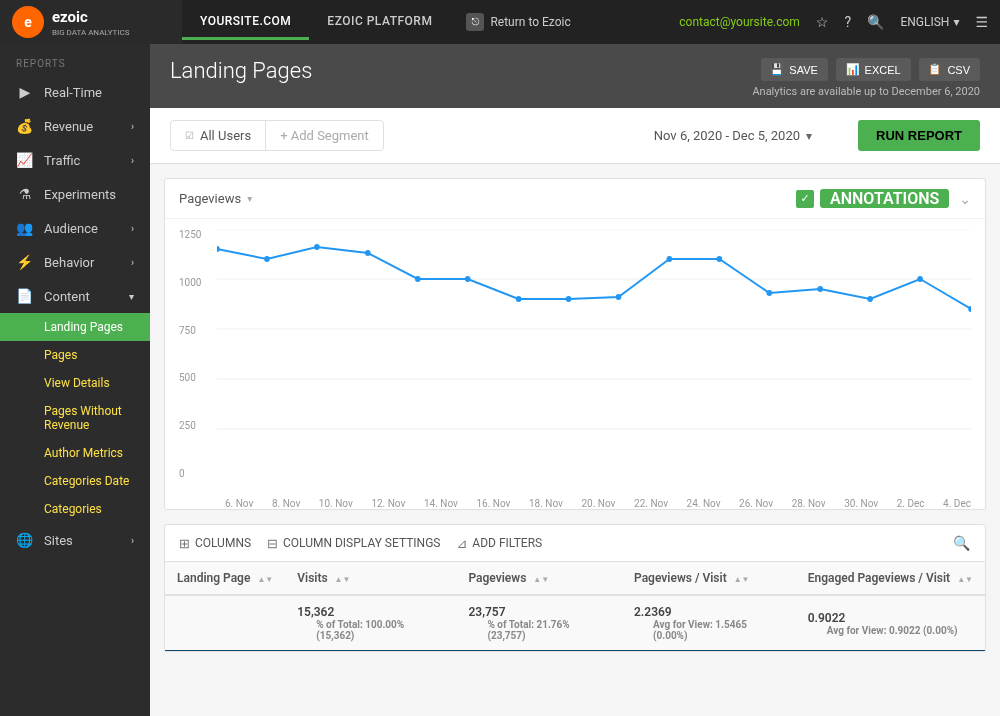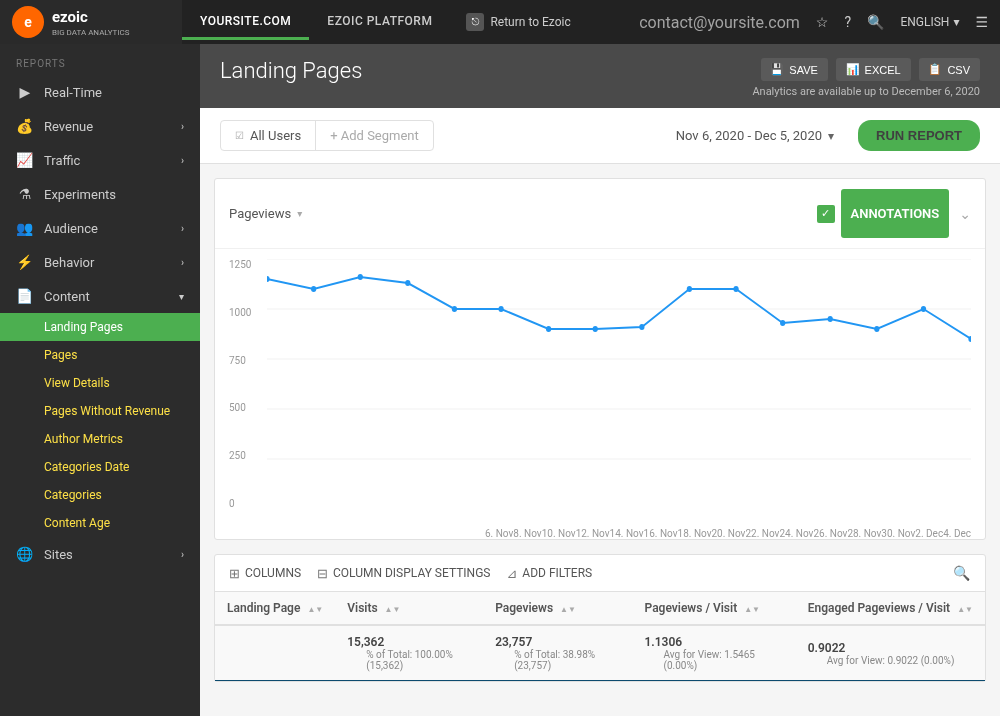--- a/index.html
+++ b/index.html
@@ -9,29 +9,29 @@
     .top-nav { background: #222; display: flex; align-items: center; height: 44px; flex-shrink: 0; }
     .logo-area { background: #2a2a2a; width: 182px; height: 44px; display: flex; align-items: center; padding: 0 12px; flex-shrink: 0; }
     .logo-circle { width: 32px; height: 32px; background: #ff6600; border-radius: 50%; display: flex; align-items: center; justify-content: center; color: white; font-weight: bold; font-size: 14px; margin-right: 8px; flex-shrink: 0; }
     .logo-sub { color: #aaa; font-size: 8px; display: block; margin-top: 2px; }
     .nav-tabs { display: flex; height: 36px; }
     .nav-tab { color: #ccc; padding: 0 18px; display: flex; align-items: center; font-size: 12px; font-weight: 500; cursor: pointer; border-bottom: 3px solid transparent; text-transform: uppercase; letter-spacing: 0.5px; }
     .nav-tab.active { color: white; border-bottom: 3px solid #4caf50; }
     .nav-return { display: flex; align-items: center; gap: 6px; color: #ccc; font-size: 12px; padding: 0 16px; cursor: pointer; }
     .nav-return-icon { width: 18px; height: 18px; background: #555; border-radius: 3px; display: flex; align-items: center; justify-content: center; color: white; font-size: 10px; }
     .nav-right { margin-left: auto; display: flex; align-items: center; gap: 16px; padding-right: 12px; }
-    .nav-email { color: #a3a3a3; font-size: 16px; }
+    .nav-email { color: #84cc16; font-size: 12px; }
     .nav-icon { color: #ccc; font-size: 14px; cursor: pointer; }
     .nav-lang { color: #ccc; font-size: 12px; cursor: pointer; display: flex; align-items: center; gap: 4px; }
 
     
     .main-layout { display: flex; flex: 1; overflow: hidden; }
 
     
-    .sidebar { width: 200px; background: #2c2c2c; flex-shrink: 0; overflow-y: auto; }
+    .sidebar { width: 150px; background: #2c2c2c; flex-shrink: 0; overflow-y: auto; }
     .sidebar-section-label { color: #777; font-size: 10px; text-transform: uppercase; letter-spacing: 1px; padding: 14px 16px 6px; }
     .sidebar-item { display: flex; align-items: center; padding: 9px 16px; color: #ccc; cursor: pointer; font-size: 13px; position: relative; }
     .sidebar-item .s-icon { width: 18px; margin-right: 10px; font-size: 14px; flex-shrink: 0; text-align: center; }
     .sidebar-item .s-arrow { margin-left: auto; font-size: 10px; }
     .sidebar-sub-item { display: block; padding: 7px 16px 7px 44px; color: #fde047; cursor: pointer; font-size: 12px; }
     .sidebar-sub-item.active { color: white; background: #4caf50; }
 
     
     .content { flex: 1; overflow-y: auto; background: #f5f5f5; }
     .content-header { background: #4a4a4a; padding: 14px 20px 10px; display: flex; align-items: flex-start; justify-content: space-between; }
@@ -43,54 +43,54 @@
     .btn-excel { background: #5a5a5a; color: white; }
     .btn-csv { background: #5a5a5a; color: white; }
     .analytics-note { color: #bbb; font-size: 11px; }
 
     
     .filters-bar { background: white; padding: 12px 20px; display: flex; align-items: center; gap: 10px; border-bottom: 1px solid #e0e0e0; }
     .segment-box { border: 1px solid #e0e0e0; border-radius: 4px; display: flex; align-items: center; overflow: hidden; }
     .segment-item { padding: 7px 14px; font-size: 13px; color: #555; border-right: 1px solid #e0e0e0; display: flex; align-items: center; gap: 6px; }
     .segment-item .seg-icon { color: #aaa; font-size: 10px; }
     .segment-add { padding: 7px 14px; font-size: 13px; color: #aaa; }
-    .date-range { margin-left: auto; display: flex; align-items: center; gap: 24px; }
+    .date-range { margin-left: auto; display: flex; align-items: center; gap: 8px; }
     .date-display { font-size: 13px; color: #555; display: flex; align-items: center; gap: 6px; }
     .date-arrow { color: #666; font-size: 12px; }
-    .run-report-btn { background: #4caf50; color: #404040; border: none; padding: 8px 18px; border-radius: 13px; font-size: 13px; font-weight: 600; cursor: pointer; }
+    .run-report-btn { background: #4caf50; color: #000000; border: none; padding: 8px 18px; border-radius: 3px; font-size: 13px; font-weight: 600; cursor: pointer; margin-left: 38px; }
 
     
     .chart-section { background: white; margin: 14px; border: 1px solid #e0e0e0; border-radius: 3px; }
     .chart-toolbar { display: flex; align-items: center; padding: 10px 14px; border-bottom: 1px solid #f0f0f0; }
     .chart-metric { display: flex; align-items: center; gap: 6px; font-size: 13px; color: #555; cursor: pointer; }
     .chart-metric-arrow { color: #aaa; font-size: 10px; }
     .annotations-btn { margin-left: auto; display: flex; align-items: center; gap: 6px; }
     .annotations-check { width: 18px; height: 18px; background: #4caf50; border-radius: 2px; display: flex; align-items: center; justify-content: center; color: white; font-size: 11px; }
-    .annotations-label { background: #4caf50; color: white; padding: 17px 10px; border-radius: 3px; font-size: 13px; font-weight: 600; cursor: pointer; }
+    .annotations-label { background: #4caf50; color: white; padding: 0 10px; border-radius: 3px; font-size: 16px; font-weight: 600; cursor: pointer; }
     .chart-expand { margin-left: 10px; color: #aaa; font-size: 14px; cursor: pointer; }
     .chart-body { padding: 10px 14px 0; }
     .chart-legend { display: flex; align-items: center; gap: 6px; font-size: 12px; color: #555; margin-bottom: 8px; }
     .legend-dot { width: 10px; height: 10px; border-radius: 50%; background: #2196f3; }
     .chart-container { position: relative; height: 280px; }
     .y-labels { position: absolute; left: 0; top: 0; bottom: 30px; display: flex; flex-direction: column; justify-content: space-between; font-size: 10px; color: #999; width: 35px; }
     .chart-area { position: absolute; left: 38px; right: 0; top: 0; bottom: 30px; }
-    .x-labels { position: absolute; left: 38px; right: 0; bottom: 0; display: flex; justify-content: flex-end; font-size: 10px; color: #999; }
+    .x-labels { position: absolute; left: 46px; right: 0; bottom: 0; display: flex; justify-content: space-between; font-size: 10px; color: #999; }
 
     
     .table-section { background: white; margin: 0 14px 14px; border: 1px solid #e0e0e0; border-radius: 3px; }
     .table-toolbar { display: flex; align-items: center; padding: 10px 14px; border-bottom: 1px solid #e0e0e0; gap: 16px; }
     .table-toolbar-btn { display: flex; align-items: center; gap: 5px; font-size: 12px; color: #555; cursor: pointer; }
     .table-toolbar-icon { color: #777; font-size: 13px; }
     .search-icon-right { margin-left: auto; color: #aaa; font-size: 14px; }
     table { width: 100%; border-collapse: collapse; }
     th { background: #f9f9f9; border-bottom: 2px solid #e0e0e0; padding: 9px 12px; text-align: left; font-size: 12px; color: #555; font-weight: 600; white-space: nowrap; }
     th .sort-arrows { display: inline-flex; flex-direction: column; margin-left: 4px; font-size: 8px; color: #aaa; }
     td { padding: 9px 12px; border-bottom: 1px solid #0c4a6e; font-size: 12px; color: #444; }
     .totals-row td { background: #f9f9f9; font-weight: 600; }
-    .totals-sub { font-size: 10px; color: #888; font-weight: normal; margin-left: 19px; }
+    .totals-sub { font-size: 10px; color: #888; font-weight: bold; margin-left: 19px; }
     .data-row td { background: #e8f5e9; }
   </style>
 </head>
 <body>
 
 <div class="top-nav">
   <div class="logo-area">
     <div class="logo-circle">e</div>
     <div>
       <span style="color:white;font-size:15px;font-weight:bold;">ezoic</span>
@@ -157,21 +157,20 @@
       <span class="s-arrow">▾</span>
     </div>
 
     <div class="sidebar-sub-item active">Landing Pages</div>
     <div class="sidebar-sub-item">Pages</div>
     <div class="sidebar-sub-item">View Details</div>
     <div class="sidebar-sub-item">Pages Without Revenue</div>
     <div class="sidebar-sub-item">Author Metrics</div>
     <div class="sidebar-sub-item">Categories Date</div>
     <div class="sidebar-sub-item">Categories</div>
-    <div class="sidebar-sub-item">Content Age</div>
 
     <div class="sidebar-item">
       <span class="s-icon">🌐</span>
       <span>Sites</span>
       <span class="s-arrow">›</span>
     </div>
   </div>
 
   <div class="content">
 
@@ -348,24 +347,24 @@
         </thead>
         <tbody>
           <tr class="totals-row">
             <td></td>
             <td>
               <div>15,362</div>
               <div class="totals-sub">% of Total: 100.00% (15,362)</div>
             </td>
             <td>
               <div>23,757</div>
-              <div class="totals-sub">% of Total: 38.98% (23,757)</div>
+              <div class="totals-sub">% of Total: 21.76% (23,757)</div>
             </td>
             <td>
-              <div>1.1306</div>
+              <div>2.2369</div>
               <div class="totals-sub">Avg for View: 1.5465 (0.00%)</div>
             </td>
             <td>
               <div>0.9022</div>
               <div class="totals-sub">Avg for View: 0.9022 (0.00%)</div>
             </td>
           </tr>
         </tbody>
       </table>
     </div>

